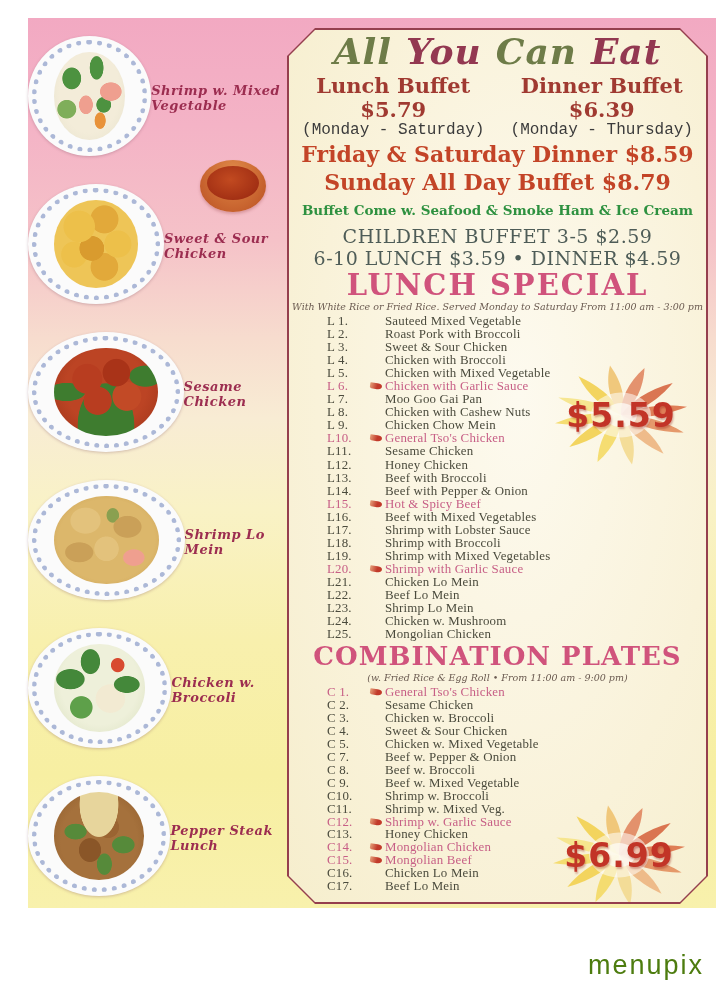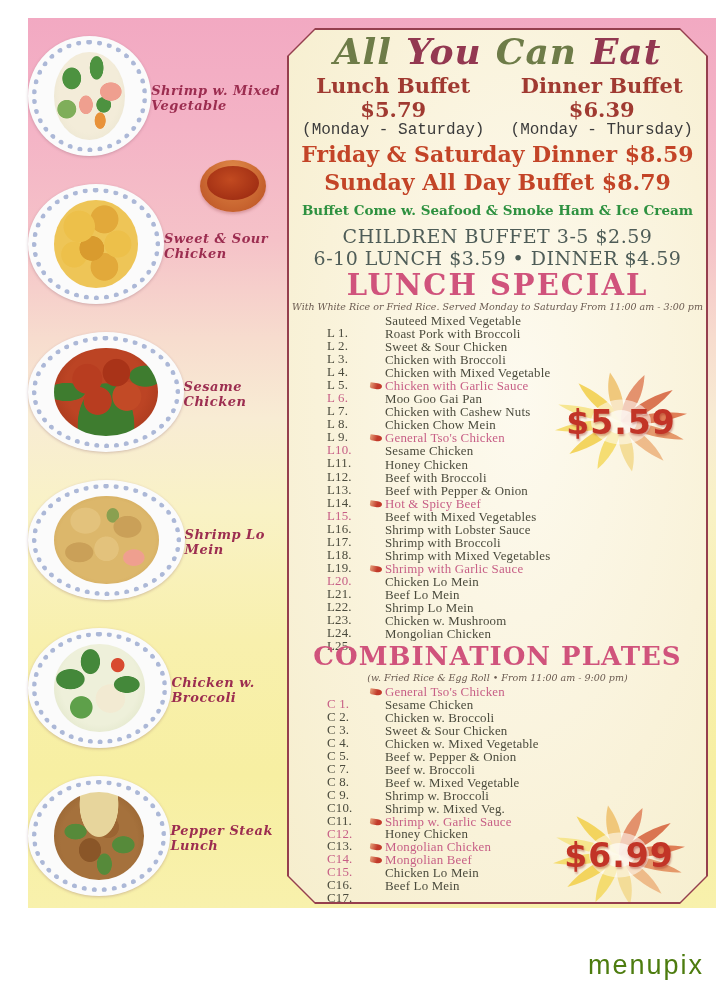--- a/index.html
+++ b/index.html
@@ -117,32 +117,32 @@
   .lunch-heading{font-size:29px;line-height:30px;letter-spacing:2px;margin-top:1px;}
   .combo-heading{font-size:26px;line-height:30px;letter-spacing:1px;}
   .note{font-family:"DejaVu Serif",serif;font-style:italic;font-size:9.5px;line-height:12px;
         color:#6a5a50;margin-top:1px;}
 
   .menu-list{width:340px;margin:2px 0 0 38px;text-align:left;color:var(--item-text,#4b4b3d);
              font-family:"Liberation Serif",serif;letter-spacing:.2px;}
   .row{display:flex;}
   .llist .row{height:13.05px;line-height:13.05px;font-size:12.9px;}
   .clist .row{height:12.95px;line-height:12.95px;font-size:12.9px;}
-  .num{width:42px;flex:none;margin-top:12px;}
+  .num{width:42px;flex:none;}
   .pep{width:16px;flex:none;position:relative;}
   .pep::before{content:"";position:absolute;left:1px;top:3px;width:12px;height:6px;
     border-radius:1px 80% 80% 50%/1px 100% 100% 60%;
     background:linear-gradient(100deg,#e5a07a,#c23a2a 60%);
     transform:rotate(8deg);visibility:hidden;}
   .row.spicy{color:var(--spicy-pink,#c75f86);}
   .row.spicy .pep::before{visibility:visible;}
 
   
   .burst{position:absolute;width:168px;height:112px;}
-  .burst1{left:248px;top:336px;}
+  .burst1{left:248px;top:329px;}
   .burst2{left:246px;top:769px;}
   .burst svg{position:absolute;inset:0;}
   .burst-price{position:absolute;inset:0;display:flex;align-items:center;justify-content:center;
     font-family:"DejaVu Sans",sans-serif;font-weight:bold;font-size:33px;letter-spacing:1px;
     color:var(--price-red,#c23427);text-shadow:1px 2px 2px rgba(150,30,20,.35);}
 
   .watermark{position:absolute;right:16px;top:950px;font-family:"Liberation Sans",sans-serif;
     font-size:27px;letter-spacing:2px;color:#4d7c0f;}
 </style>
 </head>

